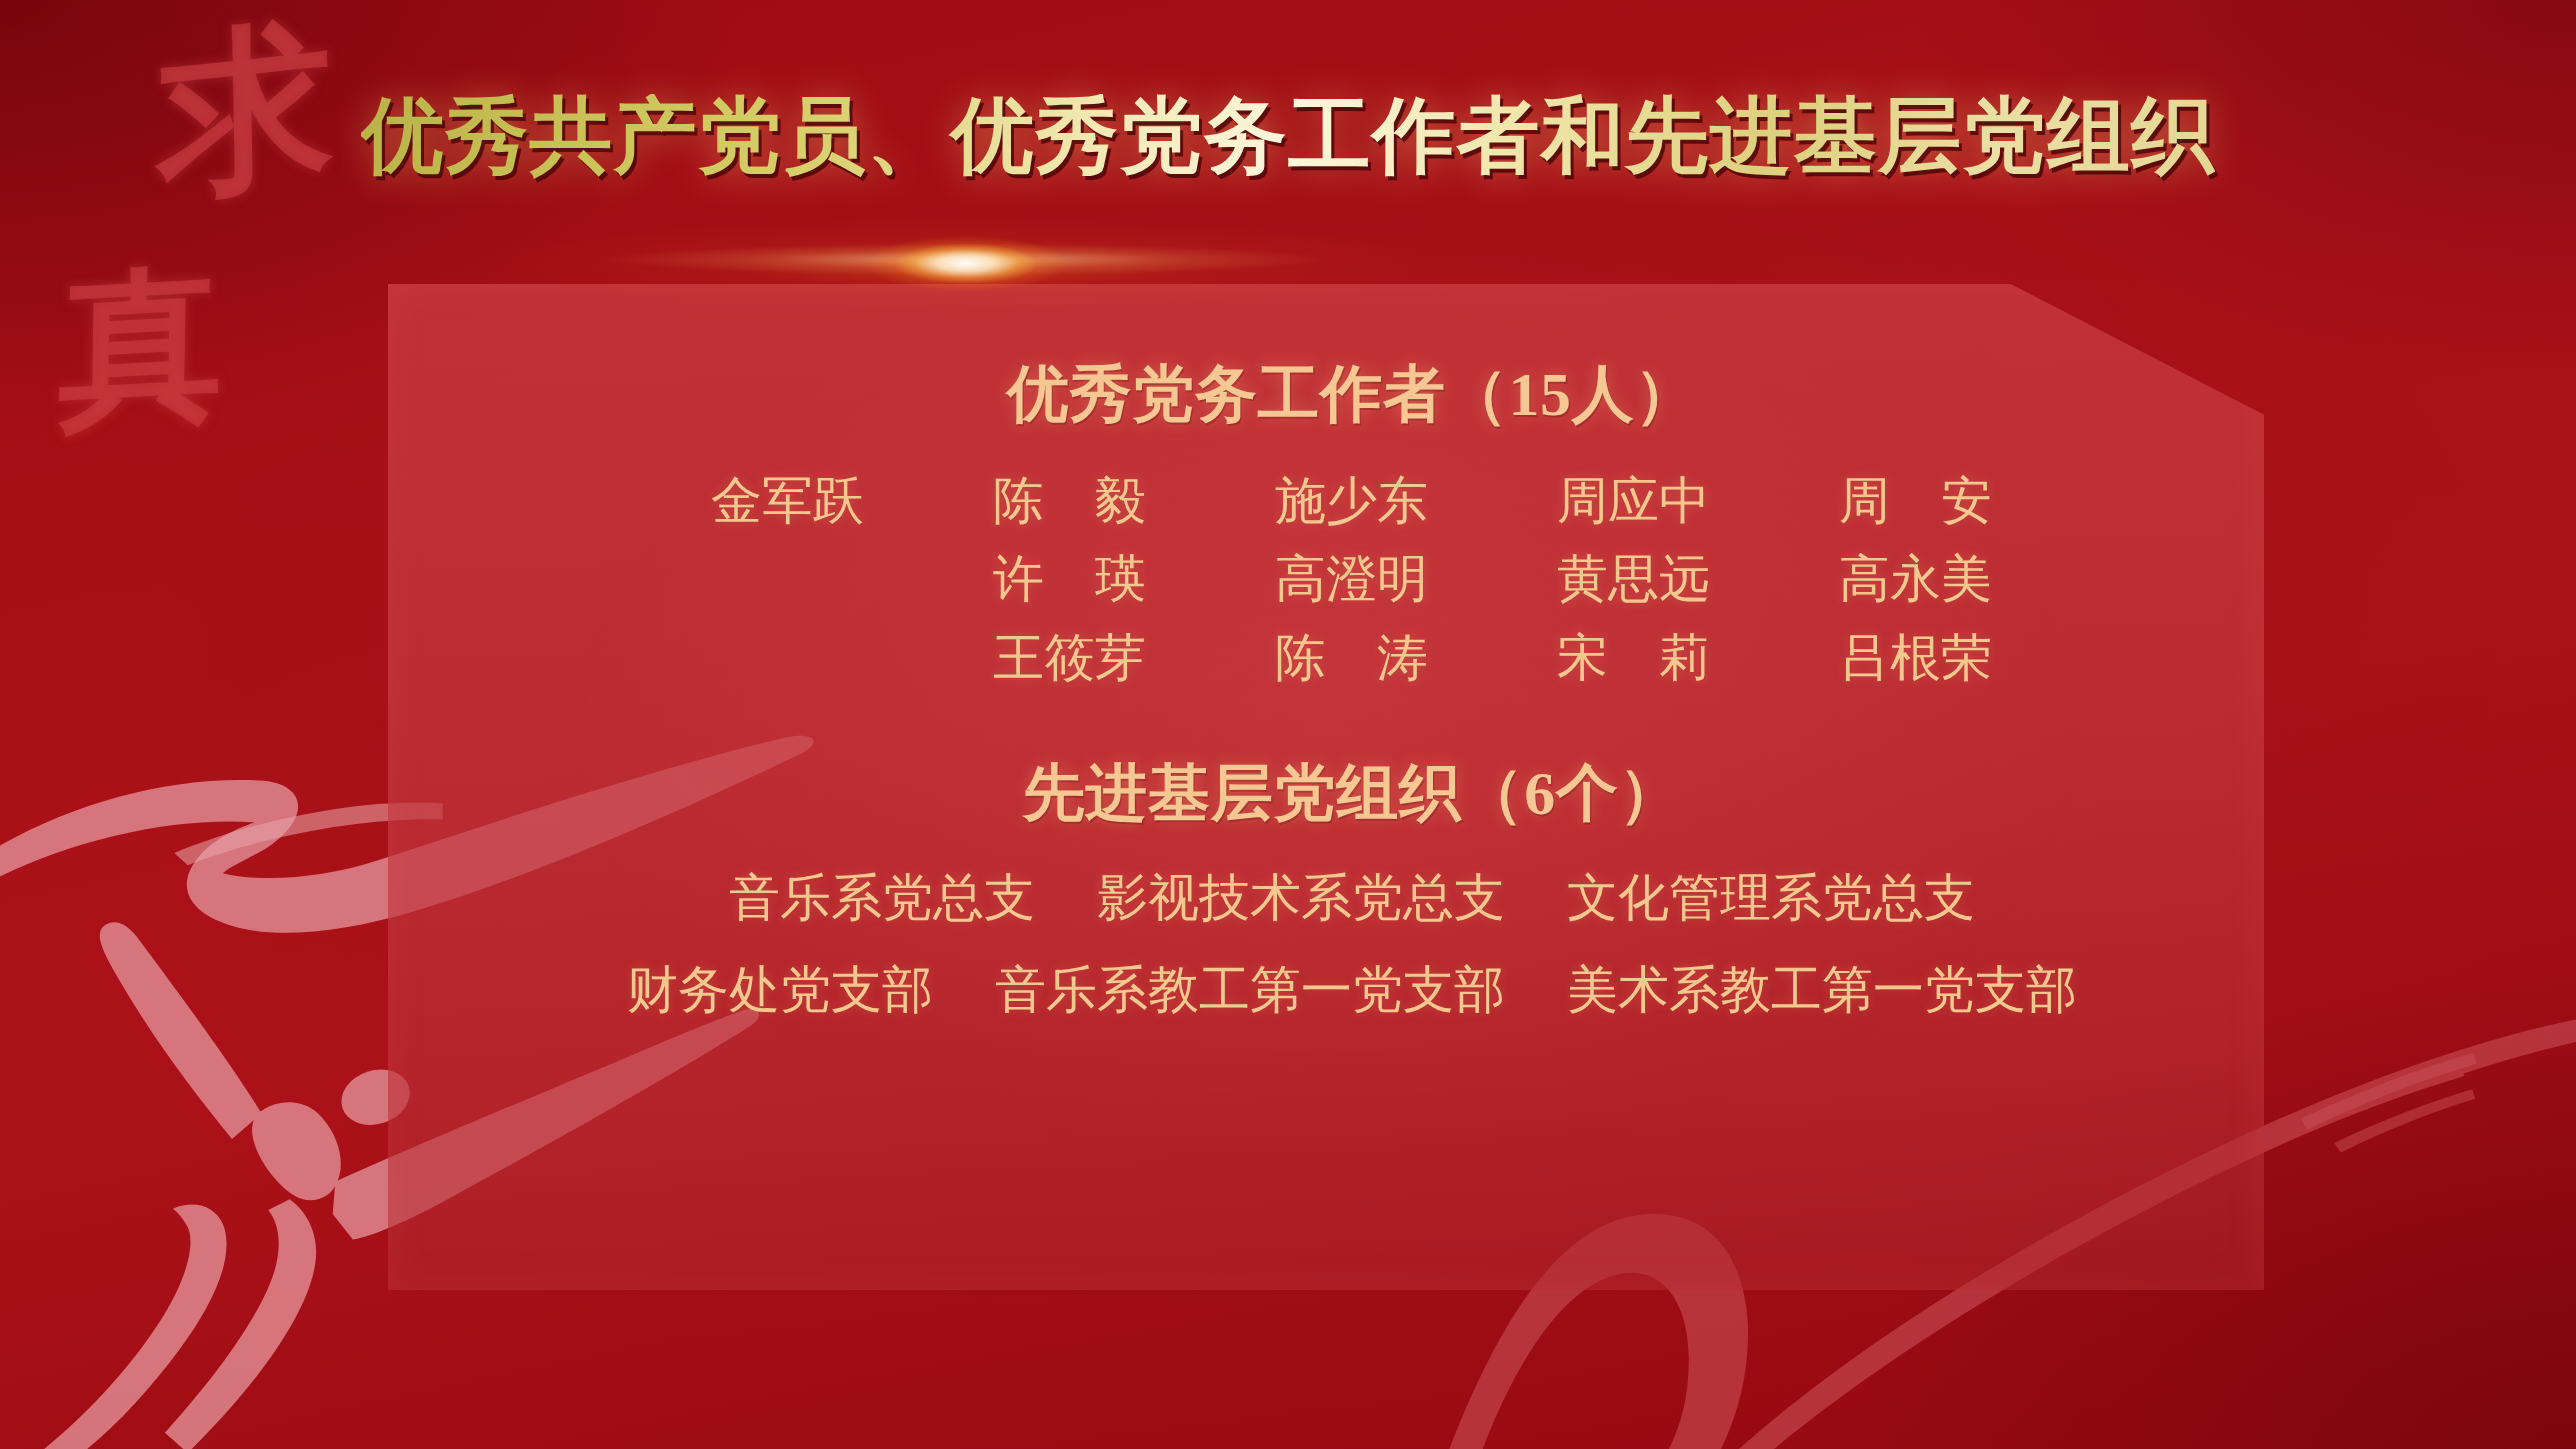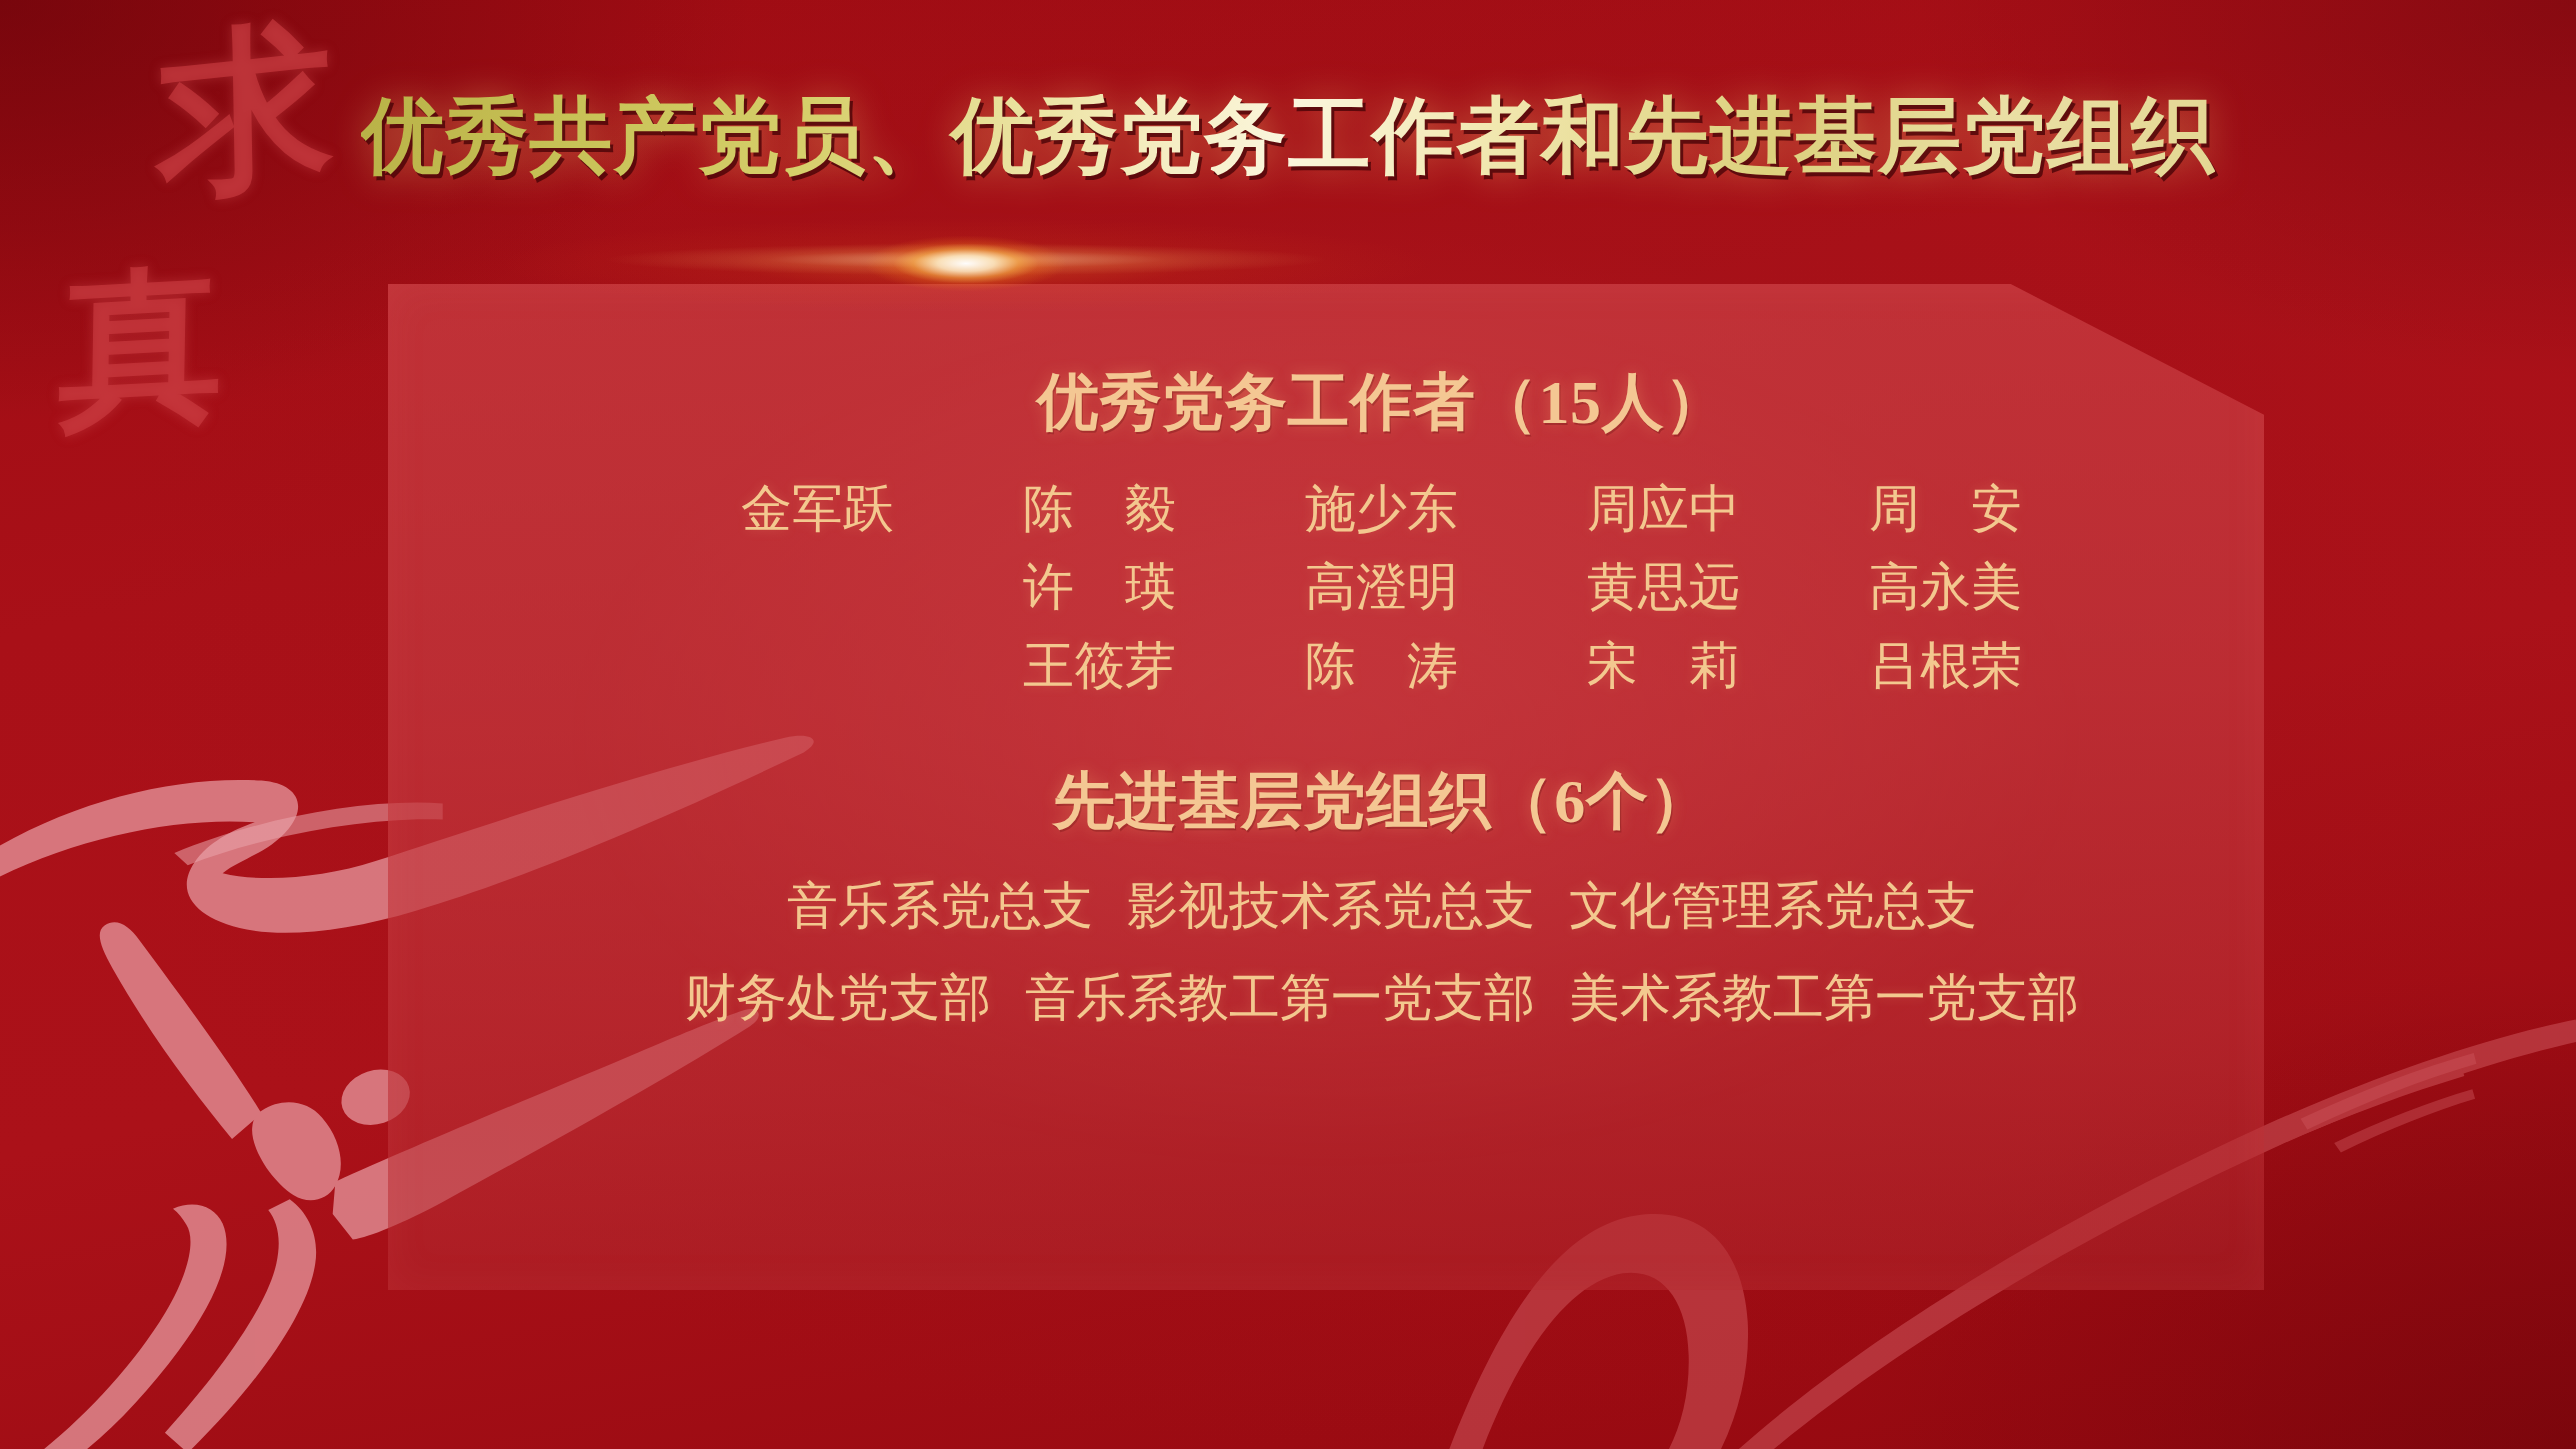--- a/index.html
+++ b/index.html
@@ -137,24 +137,23 @@
     width: 1900px; height: 1030px;
     -webkit-clip-path: polygon(0 0, 86.5% 0, 100% 13%, 100% 100%, 0 100%);
     clip-path: polygon(0 0, 86.5% 0, 100% 13%, 100% 100%, 0 100%);
     background: radial-gradient(ellipse 1006px 570px at 50% 45%, rgba(214,78,82,0.35), rgba(200,60,64,0.0) 75%);
     filter: blur(9.4px);
   }
 
   
   #content {
     position: absolute;
-    left: 388px; top: 284px;
+    left: 388px; top: 276px;
     width: 1928px; height: 1006px;
     color: #f2c590;
-    margin-left: 30px;
   }
 
   .section-heading {
     text-align: center;
     font-family: "Liberation Serif", "DejaVu Serif", serif;
     font-weight: 700;
     font-size: 62px;
     letter-spacing: 0.7px;
     color: #f4c793;
     text-shadow: 0 0 14.8px rgba(255,190,120,0.30), 1.3px 2px 0 rgba(100,10,14,0.35);
@@ -180,21 +179,21 @@
     color: #f3c88f;
     text-shadow: 0 0 10.7px rgba(255,195,130,0.22);
     white-space: pre;
   }
 
   .org-rows { margin-top: 29.5px; }
   .org-row {
     display: flex;
     justify-content: center;
     align-items: baseline;
-    gap: 34px;
+    gap: 62px;
     margin-bottom: 23px;
   }
   .org-cell {
     font-family: "Liberation Sans", "DejaVu Sans", sans-serif;
     font-weight: 400;
     font-size: 51px;
     color: #f3c88f;
     text-shadow: 0 0 10.7px rgba(255,195,130,0.22);
     white-space: pre;
   }

